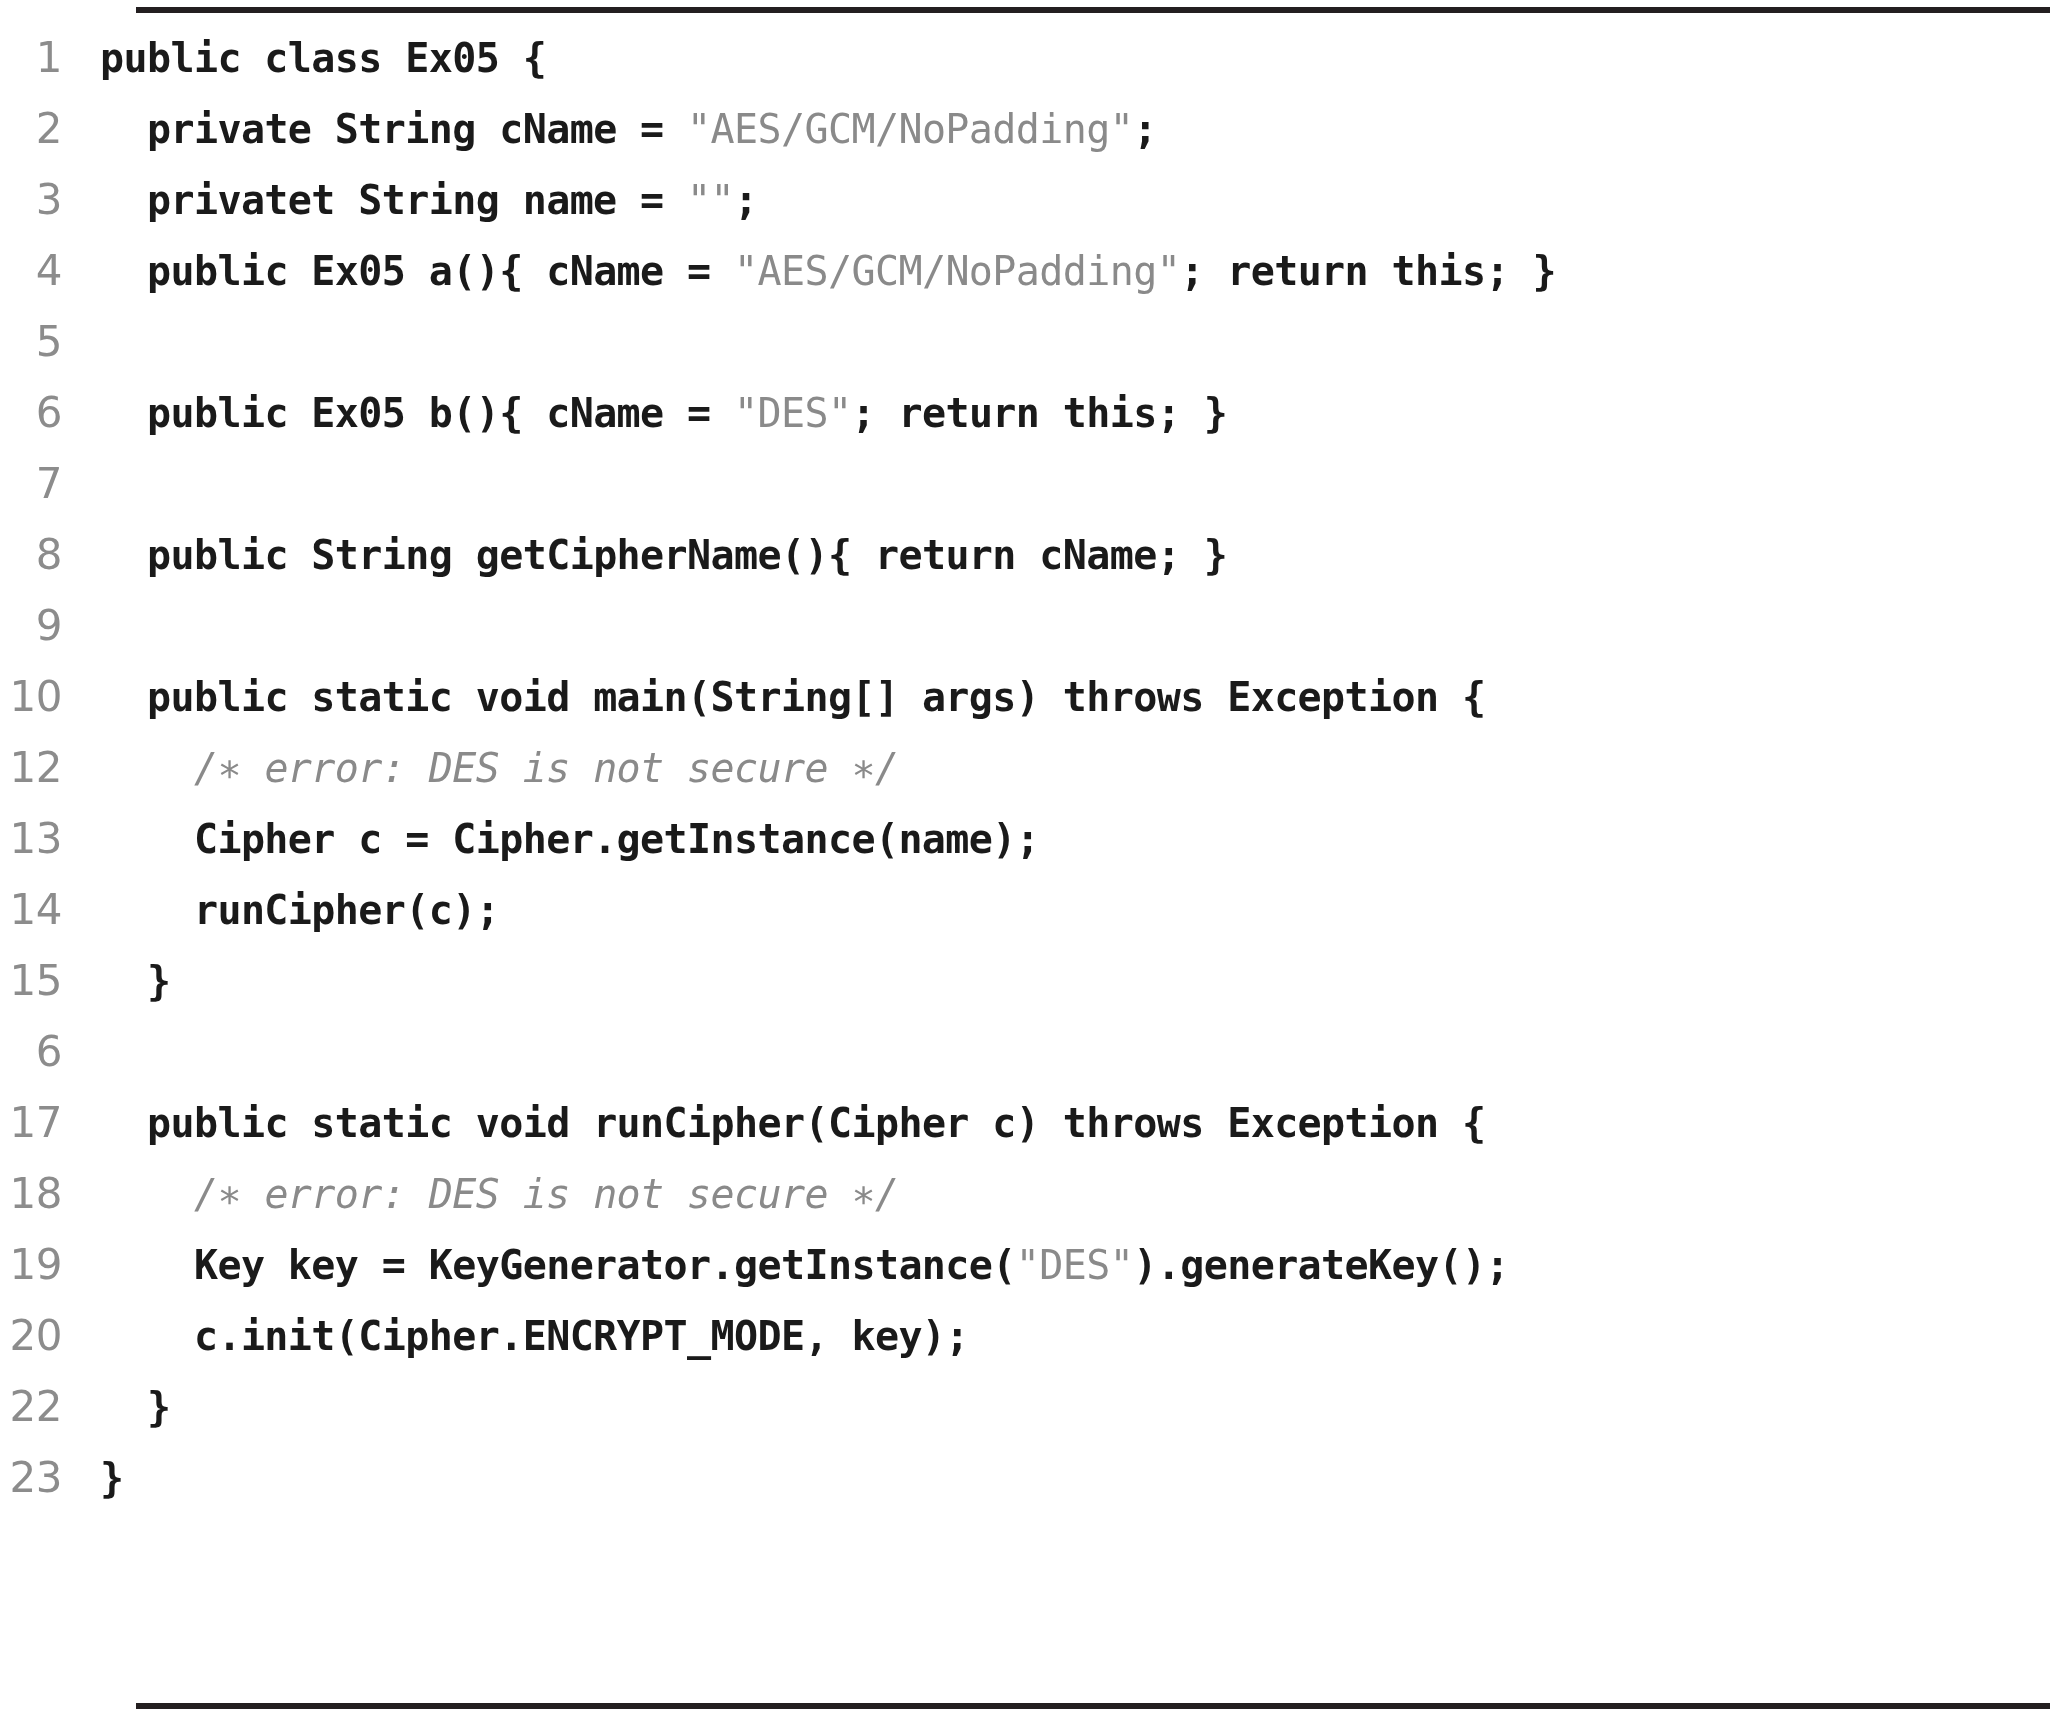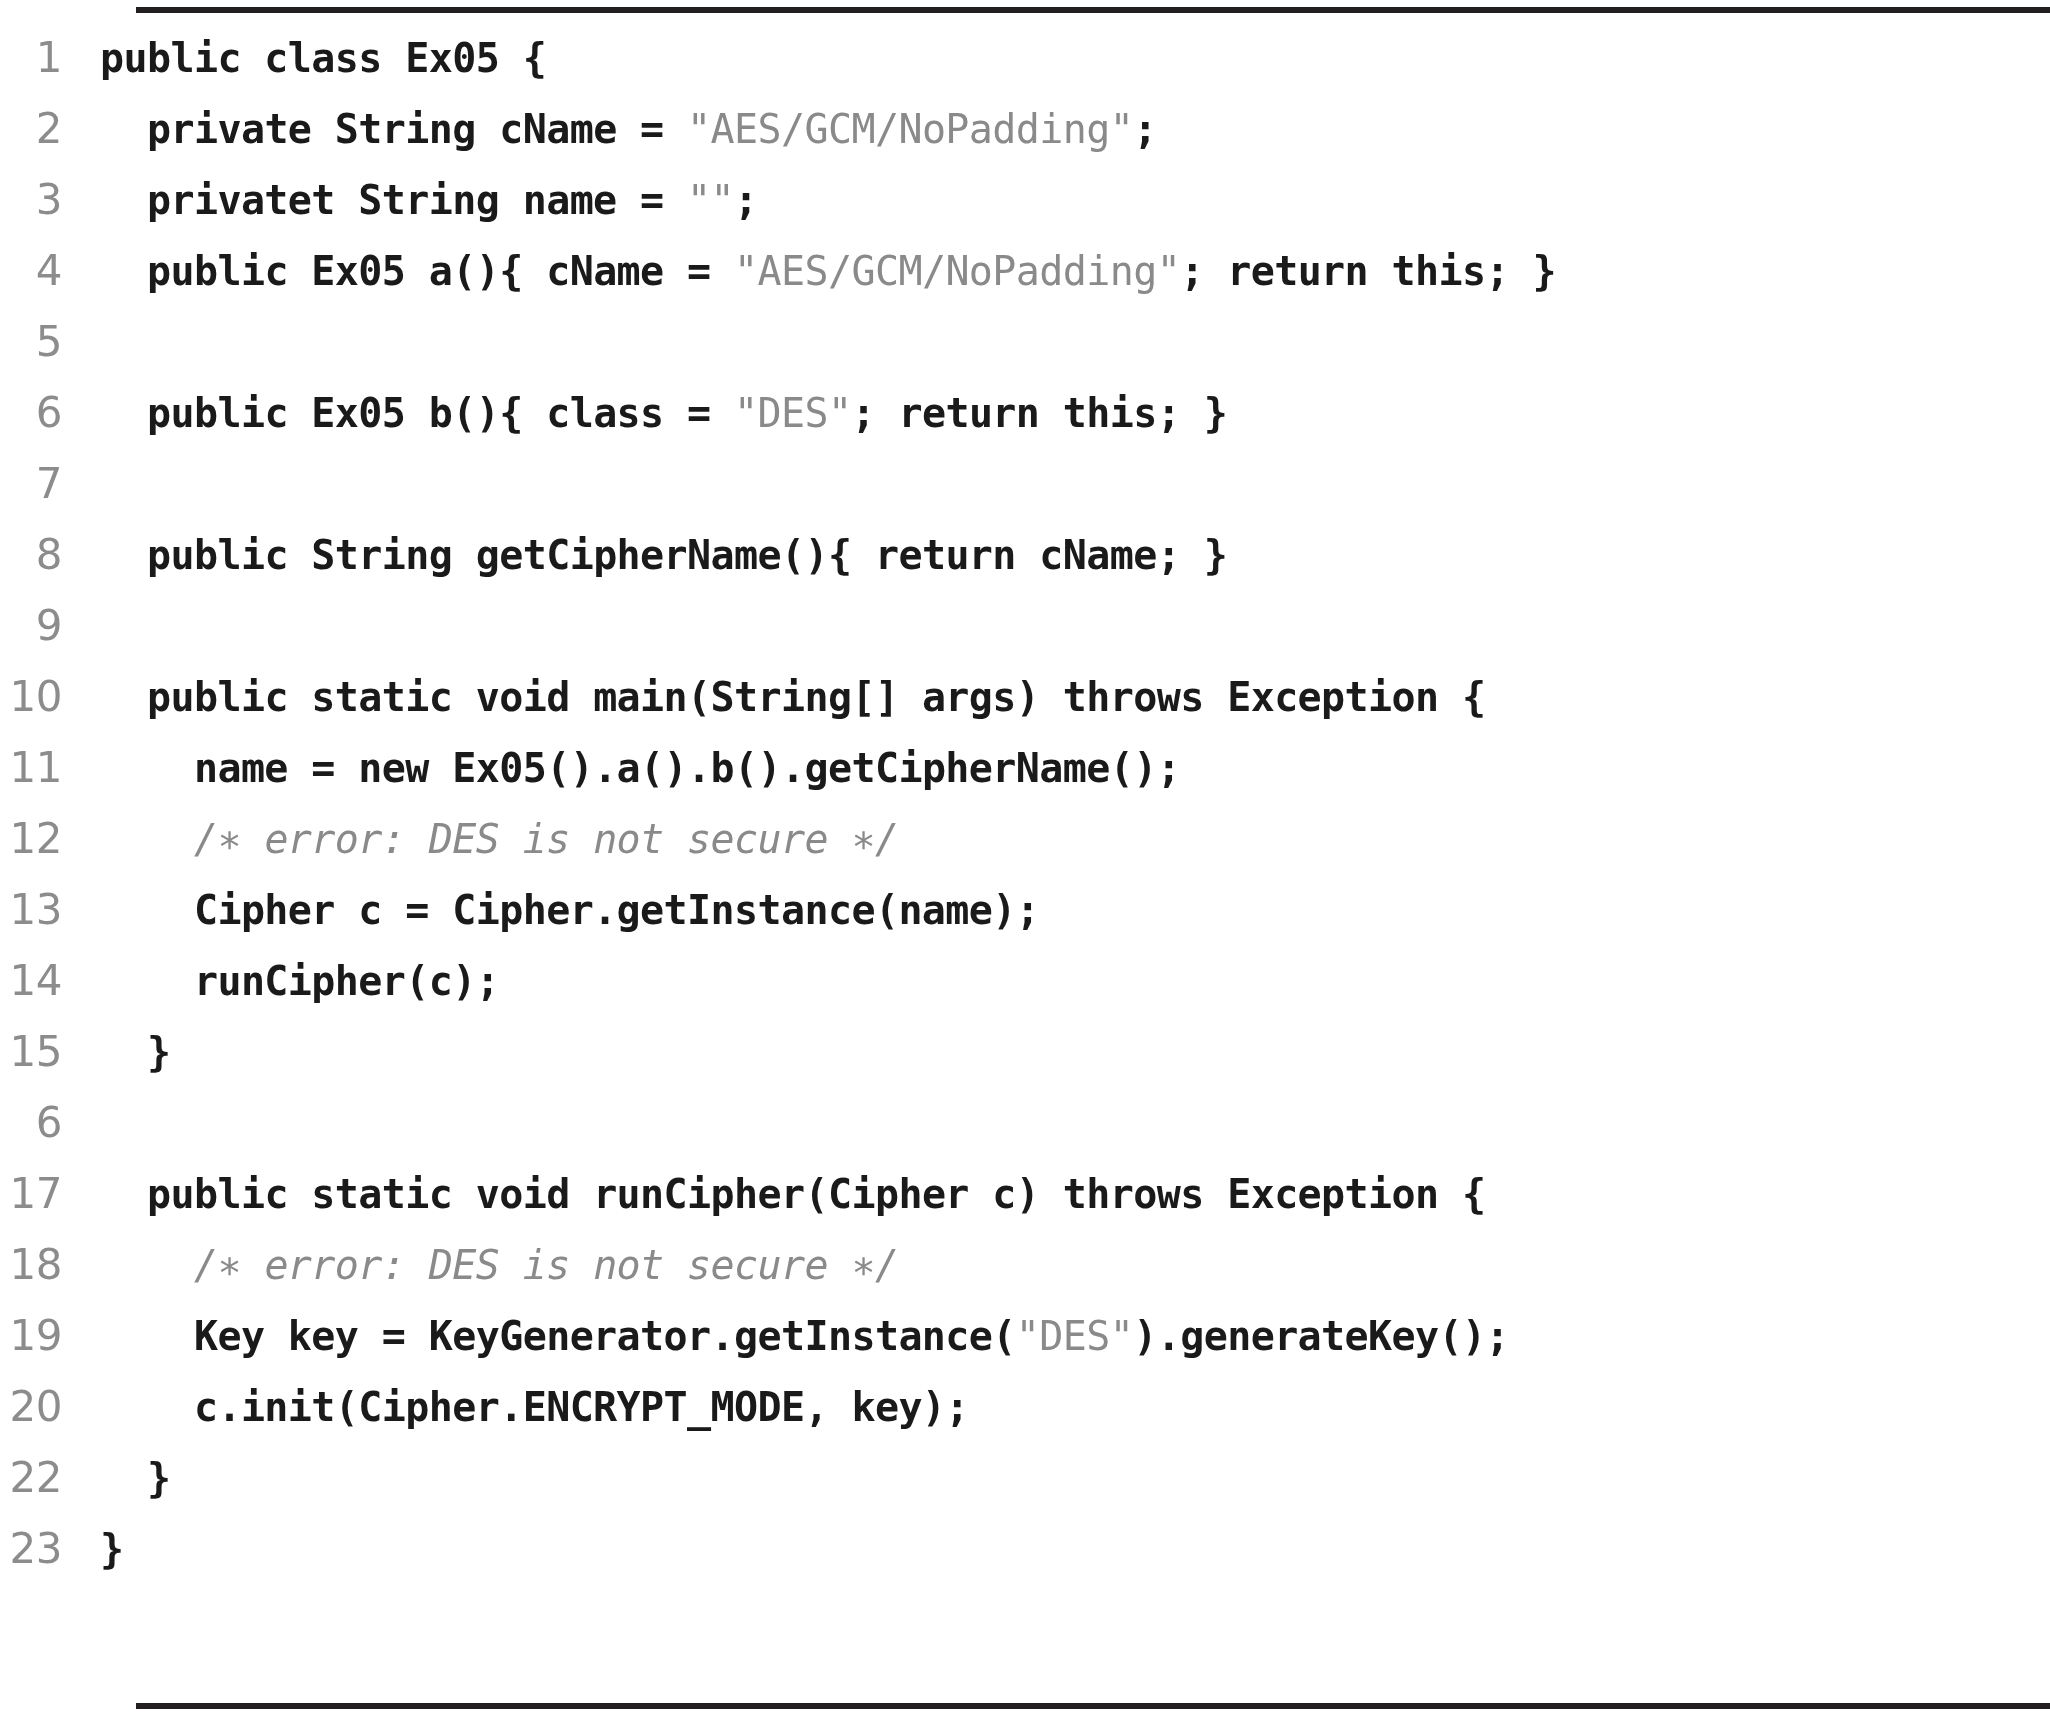--- a/index.html
+++ b/index.html
@@ -68,26 +68,25 @@
 <div id="page">
 
   <div class="rule top"></div>
 
   <div class="listing" id="listing-body">
       <div class="code-line"><span class="lineno">1</span><span class="codetext"><span class="kw">public class </span><span class="id">Ex05 {</span></span></div>
       <div class="code-line"><span class="lineno">2</span><span class="codetext"><span class="id">  </span><span class="kw">private</span><span class="id"> String cName = </span><span class="str">"AES/GCM/NoPadding"</span><span class="id">;</span></span></div>
       <div class="code-line"><span class="lineno">3</span><span class="codetext"><span class="id">  privatet String name = </span><span class="str">""</span><span class="id">;</span></span></div>
       <div class="code-line"><span class="lineno">4</span><span class="codetext"><span class="id">  </span><span class="kw">public</span><span class="id"> Ex05 a(){ cName = </span><span class="str">"AES/GCM/NoPadding"</span><span class="id">; </span><span class="kw">return this</span><span class="id">; }</span></span></div>
       <div class="code-line"><span class="lineno">5</span><span class="codetext"></span></div>
-      <div class="code-line"><span class="lineno">6</span><span class="codetext"><span class="id">  </span><span class="kw">public</span><span class="id"> Ex05 b(){ class = </span><span class="str">"DES"</span><span class="id">; </span><span class="kw">return this</span><span class="id">; }</span></span></div>
+      <div class="code-line"><span class="lineno">6</span><span class="codetext"><span class="id">  </span><span class="kw">public</span><span class="id"> Ex05 b(){ cName = </span><span class="str">"DES"</span><span class="id">; </span><span class="kw">return this</span><span class="id">; }</span></span></div>
       <div class="code-line"><span class="lineno">7</span><span class="codetext"></span></div>
       <div class="code-line"><span class="lineno">8</span><span class="codetext"><span class="id">  </span><span class="kw">public</span><span class="id"> String getCipherName(){ </span><span class="kw">return</span><span class="id"> cName; }</span></span></div>
       <div class="code-line"><span class="lineno">9</span><span class="codetext"></span></div>
       <div class="code-line"><span class="lineno">10</span><span class="codetext"><span class="id">  </span><span class="kw">public static void</span><span class="id"> main(String[] args) </span><span class="kw">throws</span><span class="id"> Exception {</span></span></div>
-      <div class="code-line"><span class="lineno">11</span><span class="codetext"><span class="id">    name = </span><span class="kw">new</span><span class="id"> Ex05().a().b().getCipherName();</span></span></div>
       <div class="code-line"><span class="lineno">12</span><span class="codetext"><span class="id">    </span><span class="cmt">/∗ error: DES is not secure ∗/</span></span></div>
       <div class="code-line"><span class="lineno">13</span><span class="codetext"><span class="id">    Cipher c = Cipher.getInstance(name);</span></span></div>
       <div class="code-line"><span class="lineno">14</span><span class="codetext"><span class="id">    runCipher(c);</span></span></div>
       <div class="code-line"><span class="lineno">15</span><span class="codetext"><span class="id">  }</span></span></div>
       <div class="code-line"><span class="lineno">6</span><span class="codetext"></span></div>
       <div class="code-line"><span class="lineno">17</span><span class="codetext"><span class="id">  </span><span class="kw">public static void</span><span class="id"> runCipher(Cipher c) </span><span class="kw">throws</span><span class="id"> Exception {</span></span></div>
       <div class="code-line"><span class="lineno">18</span><span class="codetext"><span class="id">    </span><span class="cmt">/∗ error: DES is not secure ∗/</span></span></div>
       <div class="code-line"><span class="lineno">19</span><span class="codetext"><span class="id">    Key key = KeyGenerator.getInstance(</span><span class="str">"DES"</span><span class="id">).generateKey();</span></span></div>
       <div class="code-line"><span class="lineno">20</span><span class="codetext"><span class="id">    c.init(Cipher.ENCRYPT_MODE, key);</span></span></div>
       <div class="code-line"><span class="lineno">22</span><span class="codetext"><span class="id">  }</span></span></div>

